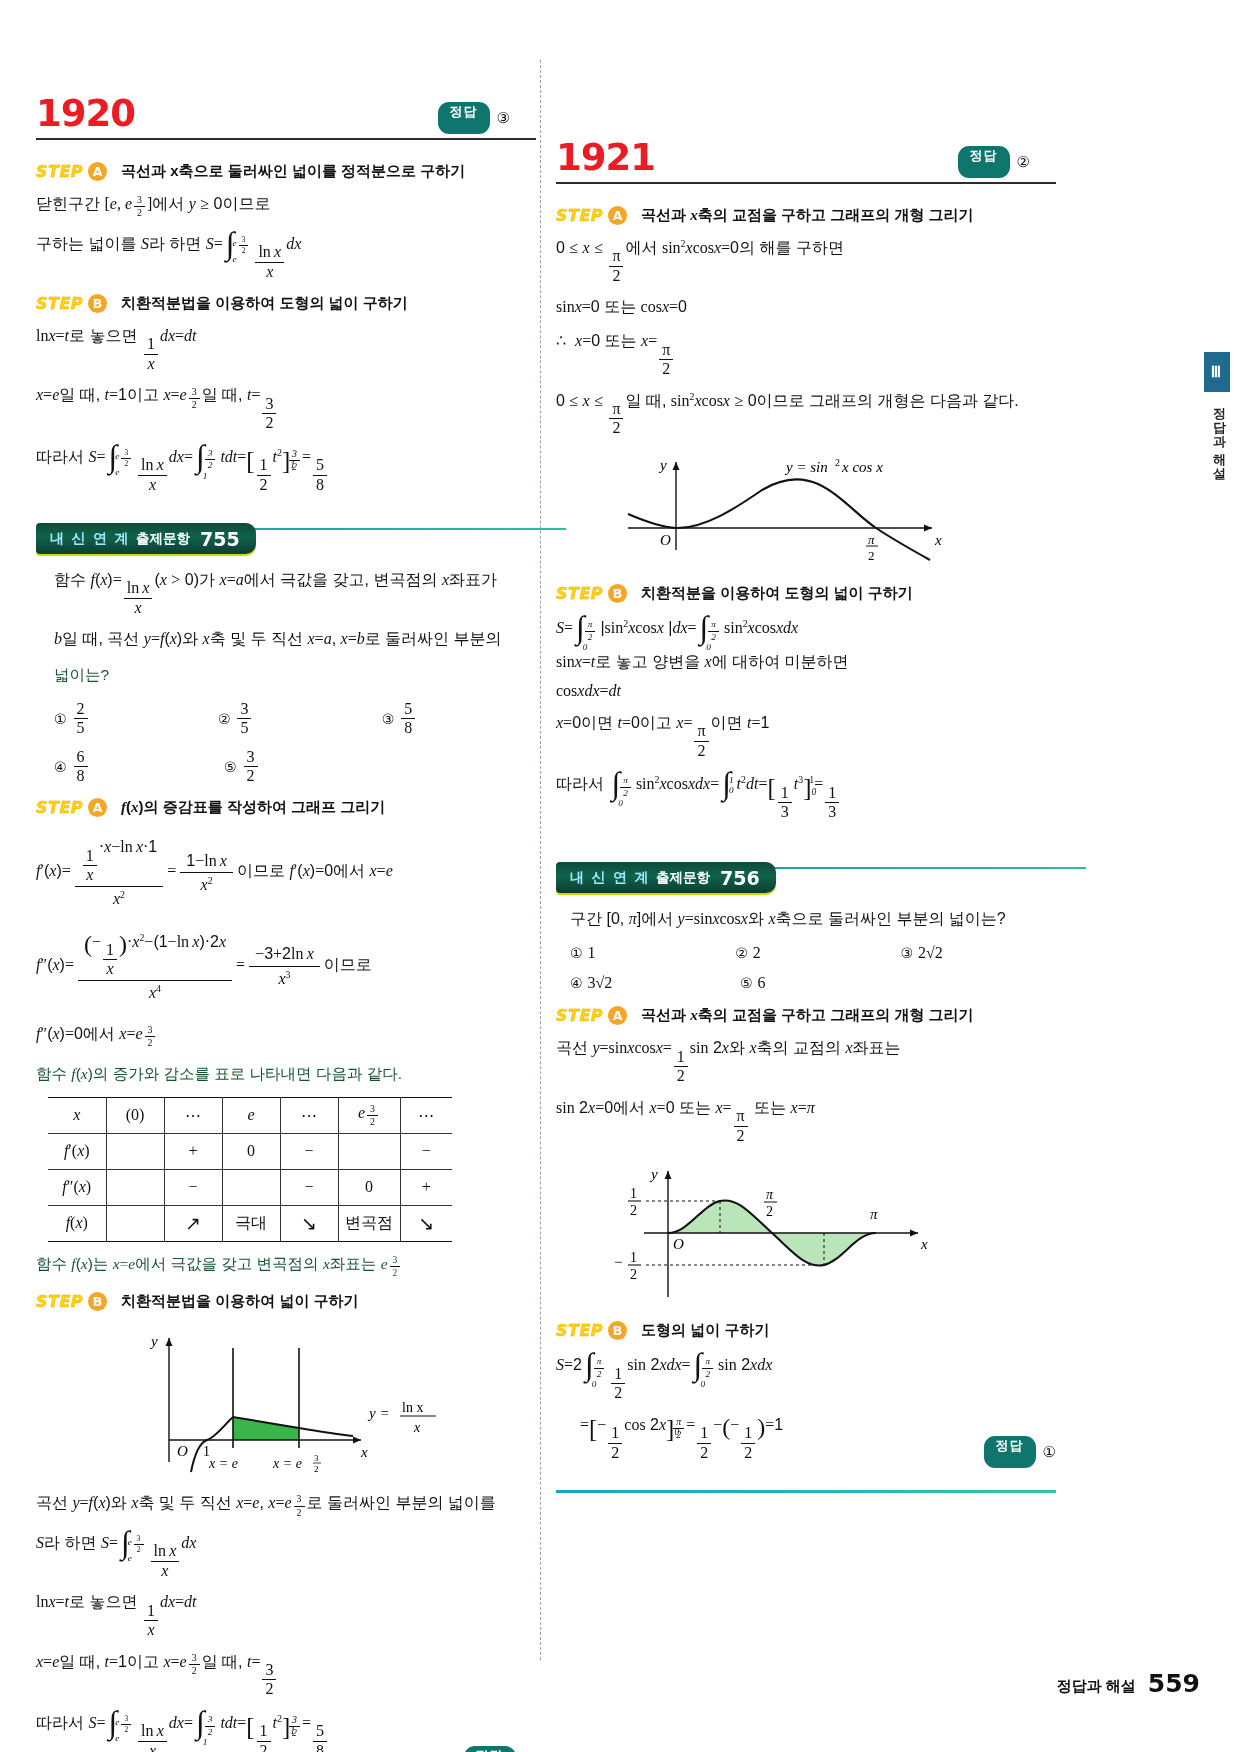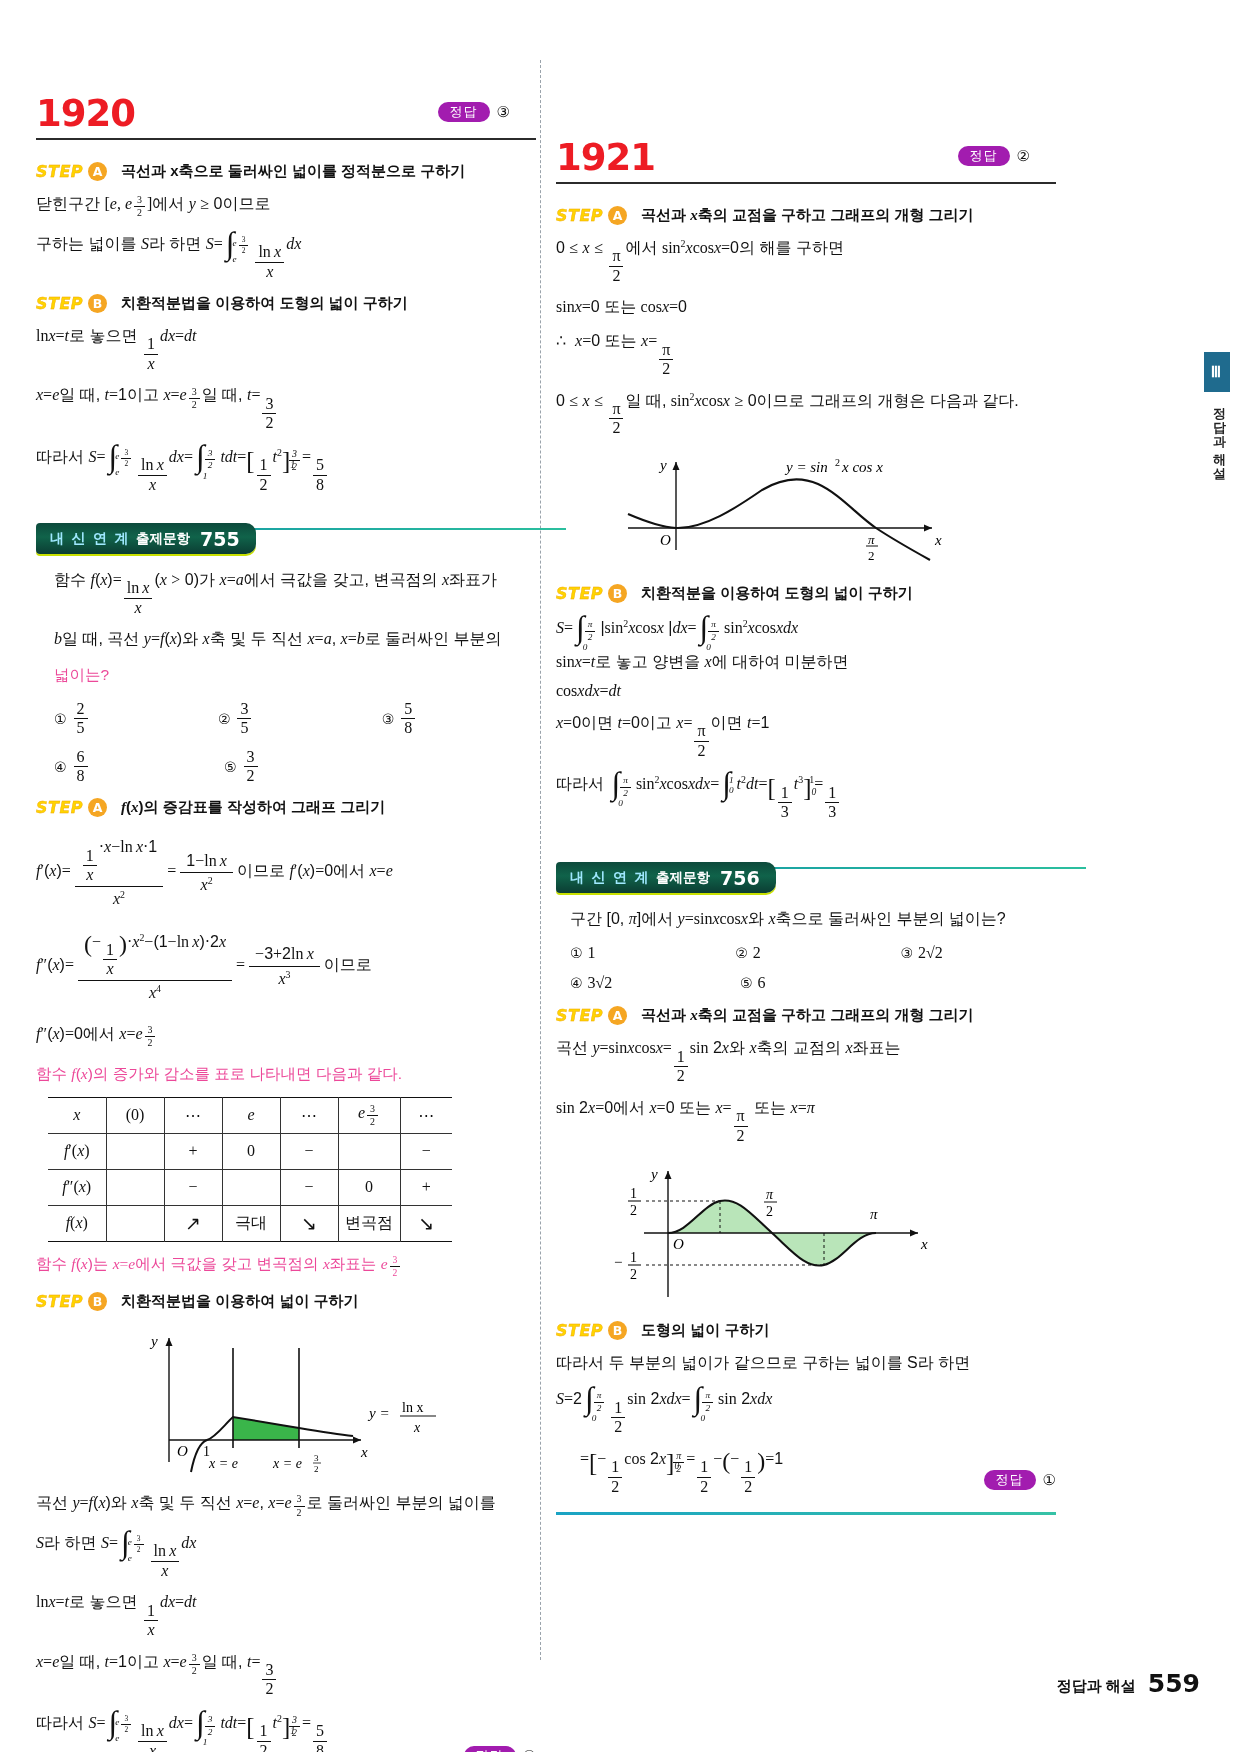--- a/index.html
+++ b/index.html
@@ -29,22 +29,22 @@
   .prob-no {
     font-family:"DejaVu Sans", sans-serif;
     font-weight:bold; font-size:37px; color:#ed1c24;
     letter-spacing:-1px; line-height:44px;
   }
   .answer-pill {
     position:absolute; right:26px; top:10px;
     display:flex; align-items:center; gap:7px;
   }
   .pill {
-    background:#a21caf; color:#fff; font-size:13px; font-weight:normal;
-    border-radius:11px; padding:3px 12px 4px; line-height:1;
+    background:#0f766e; color:#fff; font-size:13px; font-weight:bold;
+    border-radius:11px; padding:3px 12px 16px; line-height:1;
     letter-spacing:1px;
   }
   .pill-ans { font-size:15px; color:#111; }
   .head-rule {
     height:0; border-top:2px solid #2b2b2b; margin-top:2px;
     width:100%;
   }
 
   
   .step { display:flex; align-items:center; gap:8px; margin:14px 0 9px; }
@@ -61,21 +61,21 @@
     font-size:12.5px; font-weight:bold;
     display:flex; align-items:center; justify-content:center;
     font-family:"DejaVu Sans", sans-serif;
     margin-left:-3px;
   }
   .step-badge.b { background:#f5a623; }
   .step-title { font-size:15px; font-weight:bold; color:#111; margin-left:6px; }
 
   
   .line {
-    font-size:15.5px; line-height:1.5; margin:9px 0; color:#ec4899;
+    font-size:15.5px; line-height:1.5; margin:9px 0; color:#14532d;
     font-family:"Liberation Sans", sans-serif;
   }
   .mline { margin:13px 0; font-size:16px; }
   .m { font-family:"Liberation Serif", serif; font-style:italic; }
   .mu { font-family:"Liberation Serif", serif; font-style:normal; }
   .op { font-family:"Liberation Serif", serif; font-style:normal; }
 
   
   .frac {
     display:inline-flex; flex-direction:column; align-items:center;
@@ -813,21 +813,20 @@
 
       <text x="274" y="62" font-family="Liberation Serif, serif" font-style="italic" font-size="15">π</text>
     </svg>
 
     <div class="step">
       <span class="step-word">STEP</span>
       <span class="step-badge b">B</span>
       <span class="step-title">도형의 넓이 구하기</span>
     </div>
 
-    <div class="mline">따라서 두 부분의 넓이가 같으므로 구하는 넓이를 S라 하면</div>
 
     <div class="mline">
       <span class="m">S</span><span class="op">=</span>2<span class="intg">
           <span class="sym">∫</span>
           <span class="lims">
             <span class="up"><span class="frac sm" style="font-size:1em;vertical-align:0;">
                 <span class="num">π</span>
                 <span class="den">2</span>
               </span></span>
             <span class="lo">0</span>

